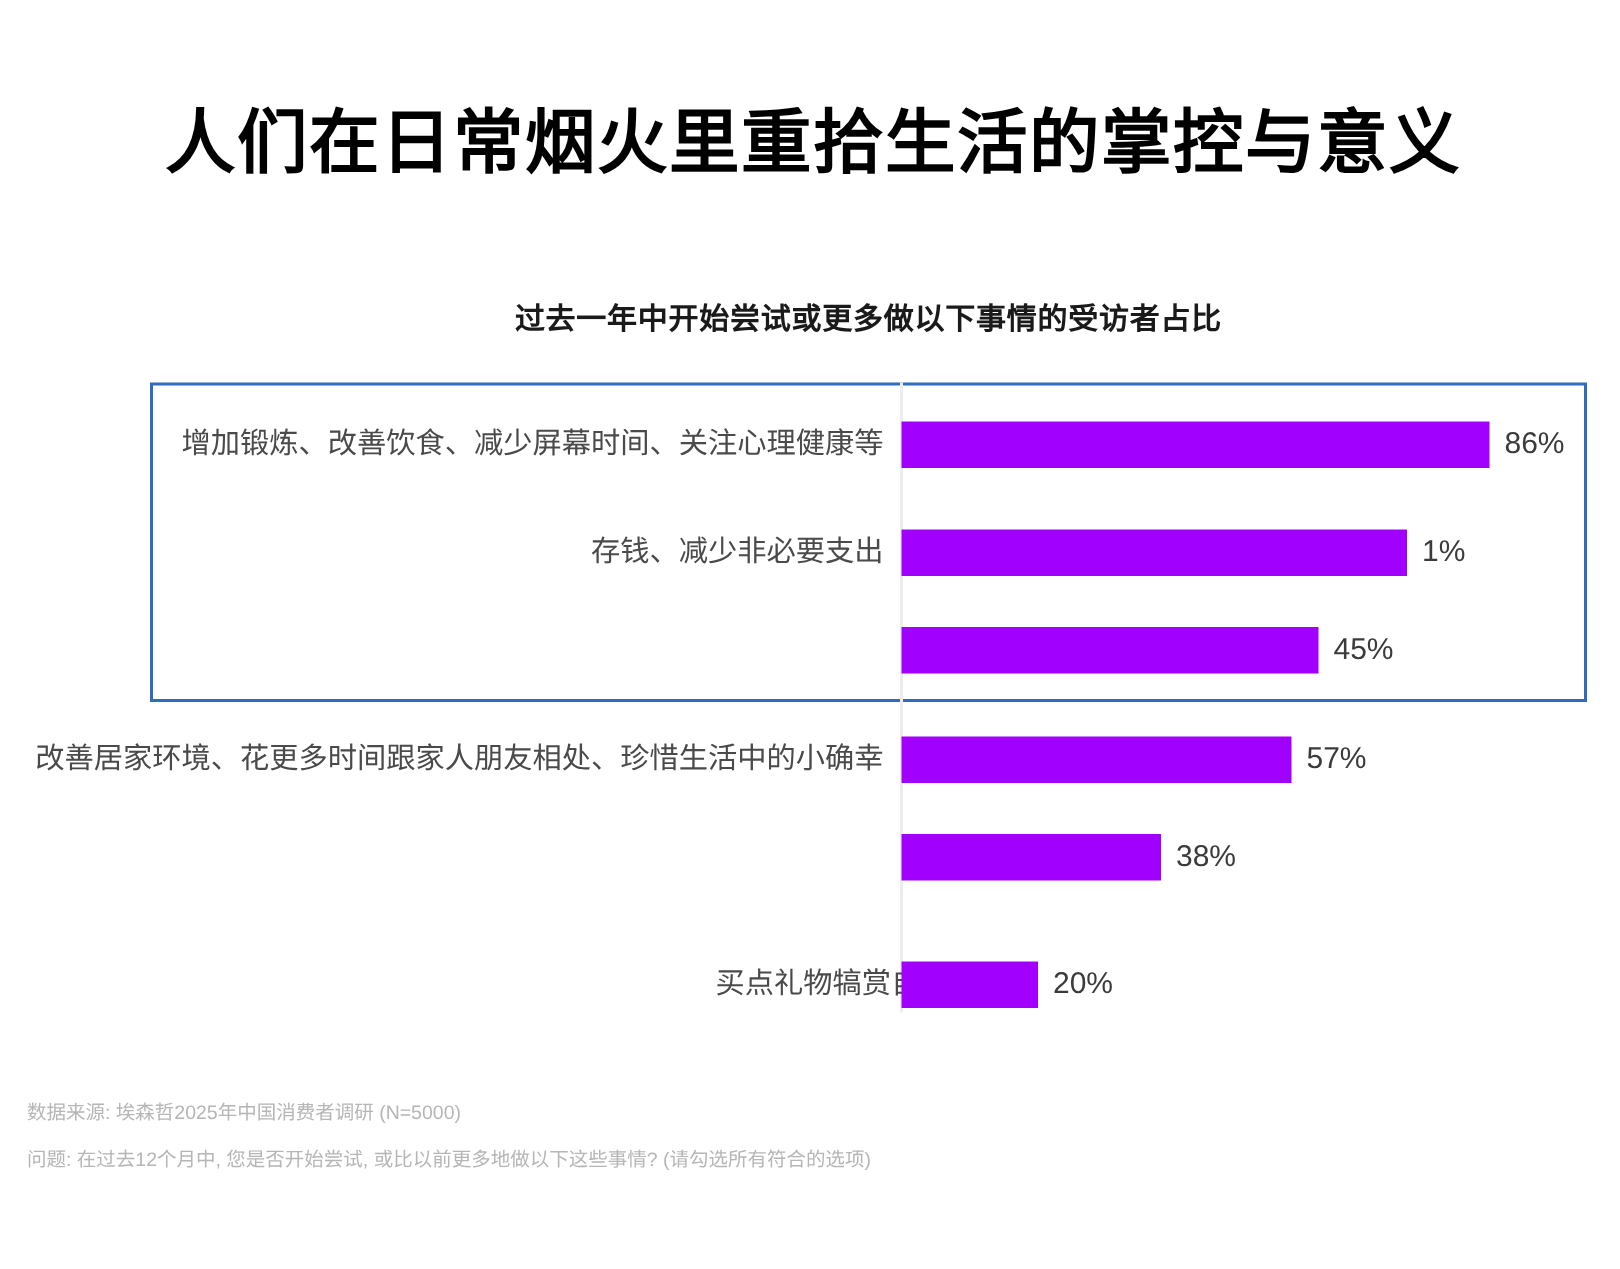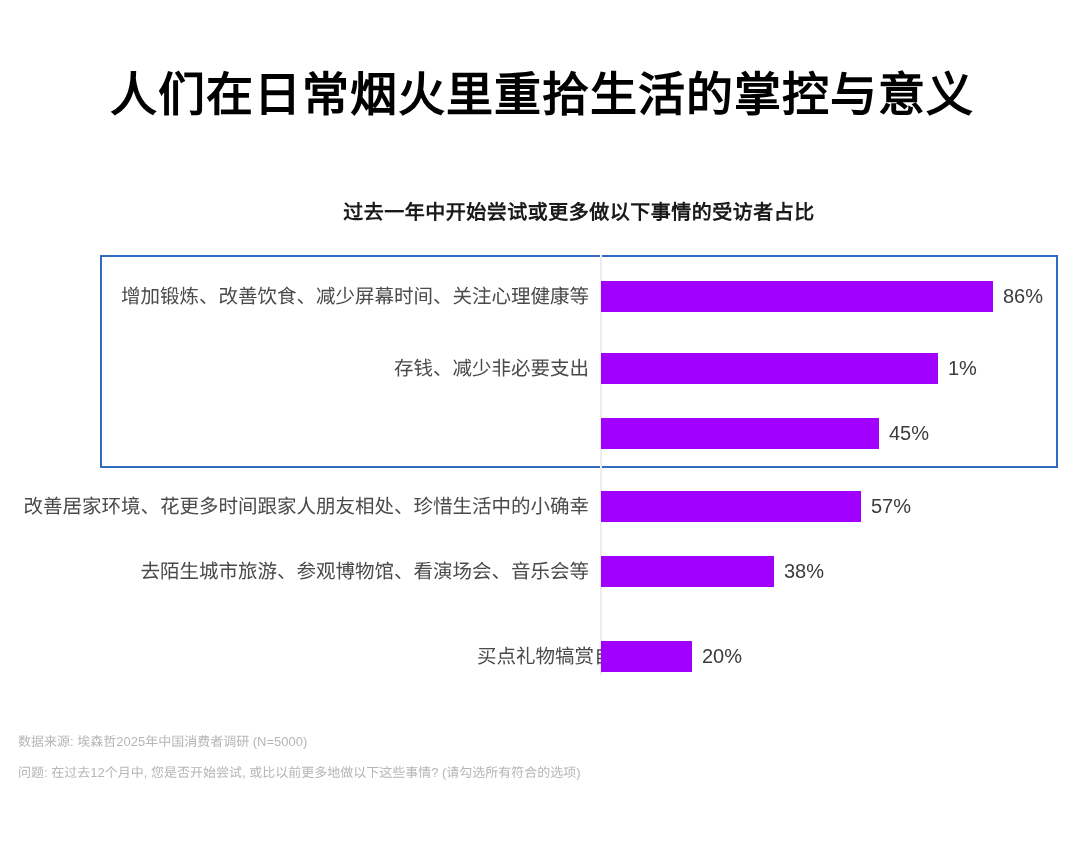--- a/index.html
+++ b/index.html
@@ -149,21 +149,20 @@
       <div class="bar-row" style="top: 168px;">
         <div class="bar-rect" style="width: 278px; background: rgb(161, 0, 255);"></div>
         <div class="bar-value" style="left: 889px;">45%</div>
       </div>
       <div class="bar-row" style="top: 241px;">
         <div class="bar-label">改善居家环境、花更多时间跟家人朋友相处、珍惜生活中的小确幸</div>
         <div class="bar-rect" style="width: 260px; background: rgb(161, 0, 255);"></div>
         <div class="bar-value" style="left: 871px;">57%</div>
       </div>
       <div class="bar-row" style="top: 306px;">
-        <div class="bar-label">去陌生城市旅游、参观博物馆、看演场会、音乐会等</div>
         <div class="bar-rect" style="width: 173px; background: rgb(161, 0, 255);"></div>
         <div class="bar-value" style="left: 784px;">38%</div>
       </div>
       <div class="bar-row" style="top: 391px; padding-left: 44px;">
         <div class="bar-label">买点礼物犒赏自己</div>
         <div class="bar-rect" style="width: 91px; background: rgb(161, 0, 255);"></div>
         <div class="bar-value" style="left: 702px;">20%</div>
       </div>
     </div>
 </div>

